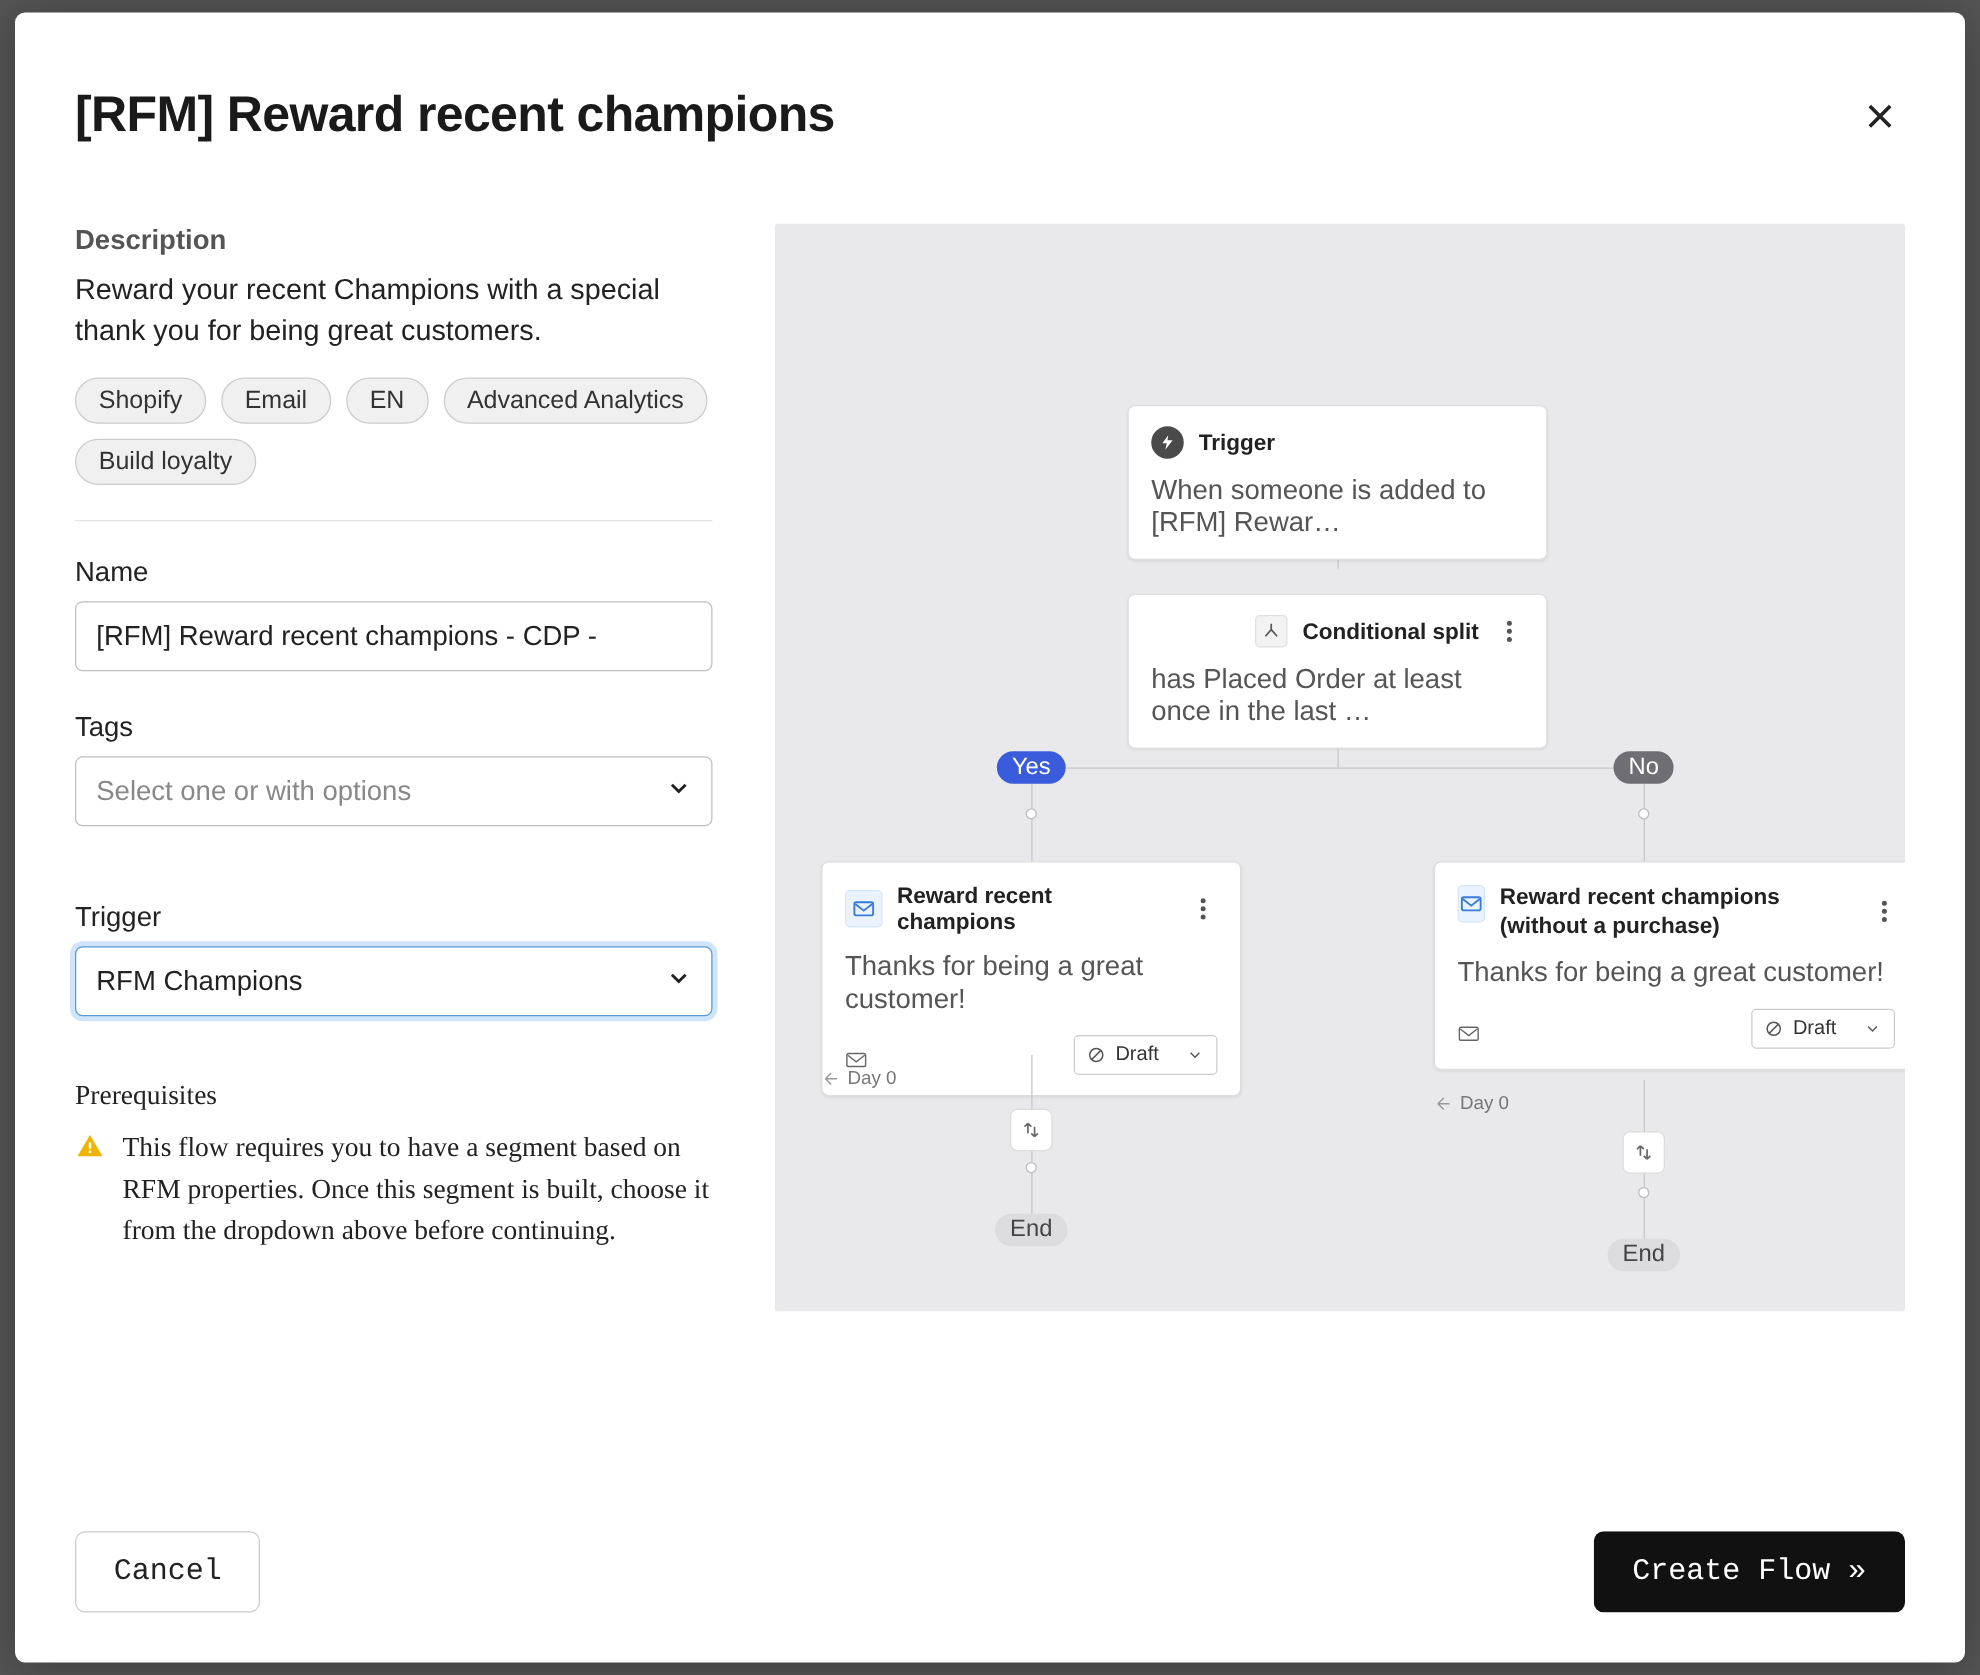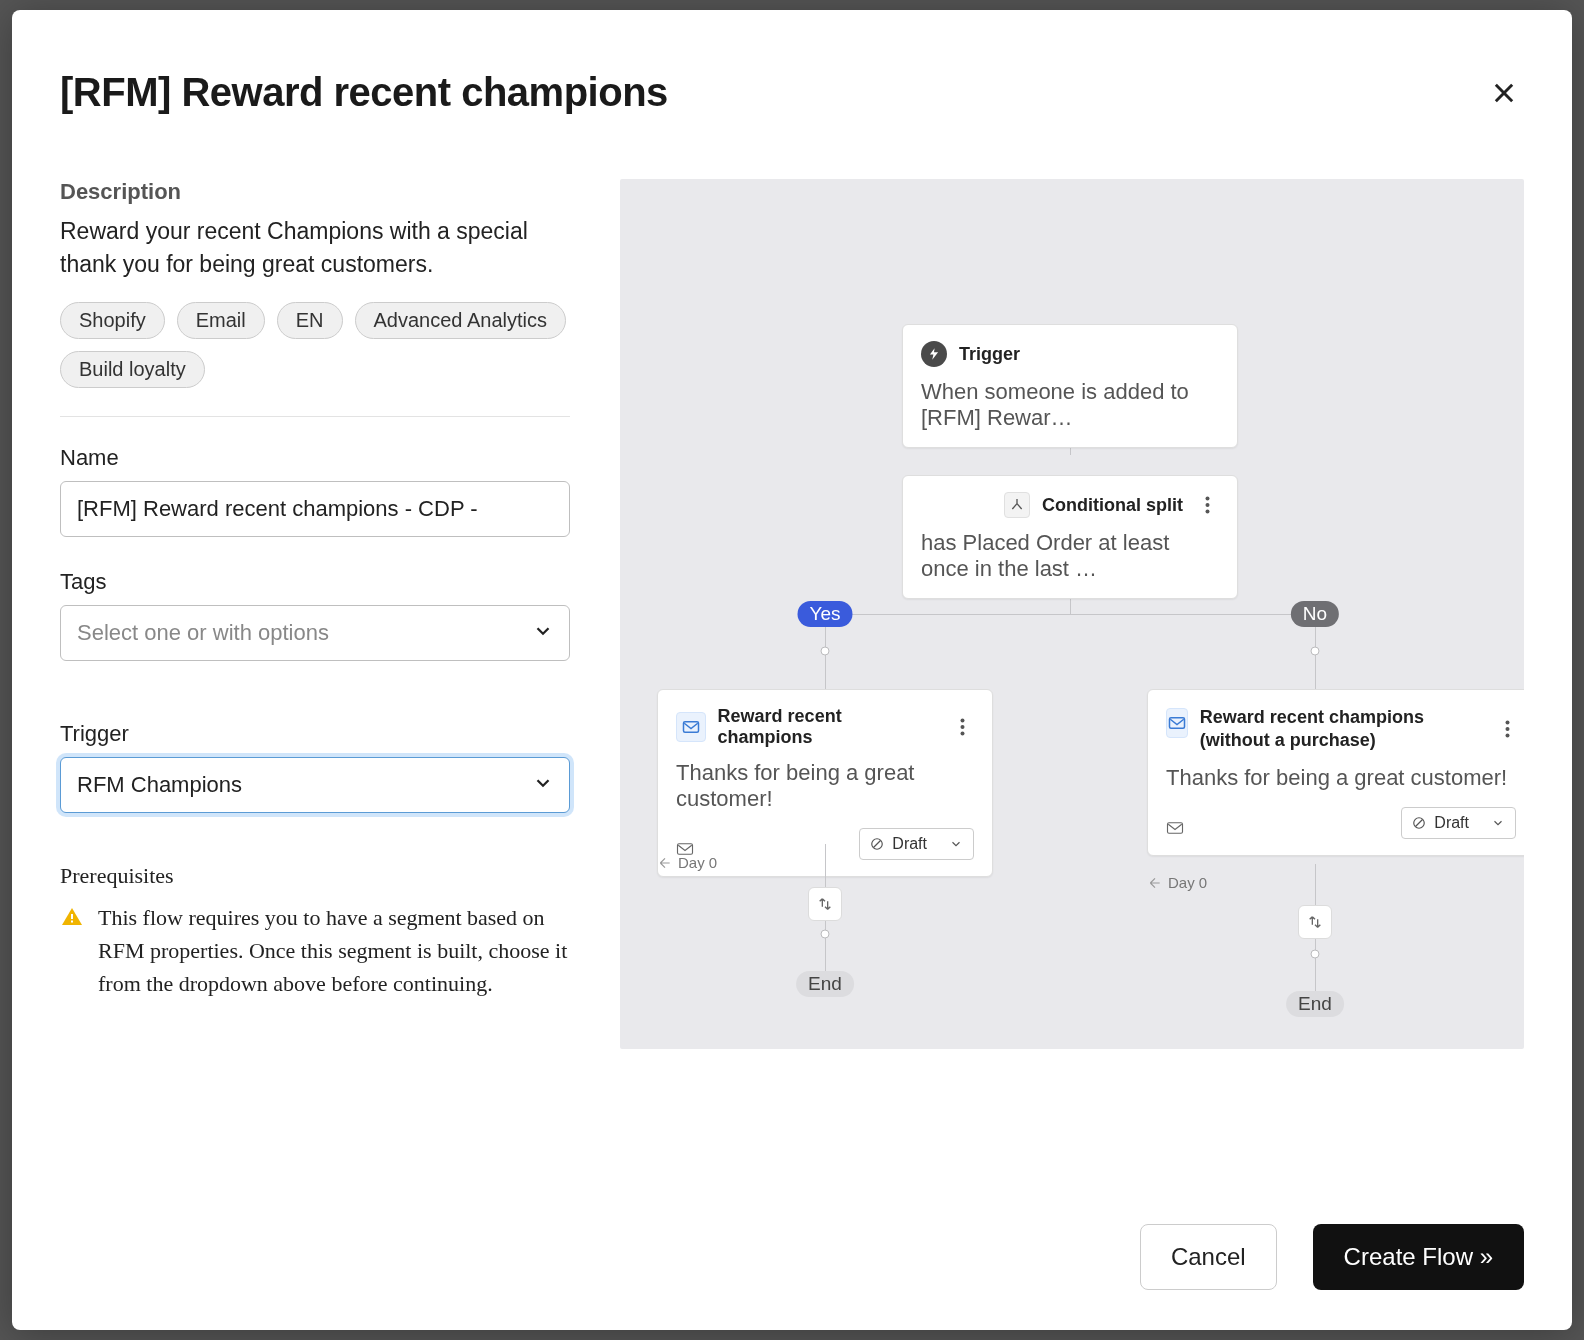--- a/index.html
+++ b/index.html
@@ -132,23 +132,24 @@
     padding: 6px 10px; font-size: 16px; color: #333;
     background: #fff;
   }
   .draft-wrap { display:flex; align-items:flex-end; justify-content:space-between; margin-top: 16px; }
   .tiny-mail svg { width: 18px; height: 14px; stroke:#666; fill:none; stroke-width:1.5; }
   .day-label { position:absolute; font-size: 15px; color: #777; display:flex; align-items:center; gap:6px; }
   .diamond { position:absolute; width:34px; height:34px; background:#fff; border:1px solid #dcdcdc; border-radius:6px; display:flex; align-items:center; justify-content:center; transform:translate(-50%,-50%); }
 
   .modal-footer {
     display: flex;
-    justify-content: flex-end;
-    gap: 36px;
+    justify-content: space-between;
+    gap: 17px;
     padding: 30px 48px 40px 48px;
+    font-family: Liberation Mono, monospace;
   }
   .btn {
     border-radius: 8px;
     padding: 18px 30px;
     font-size: 24px;
     font-weight: 500;
     cursor: pointer;
     border: 1px solid transparent;
     font-family: inherit;
   }

